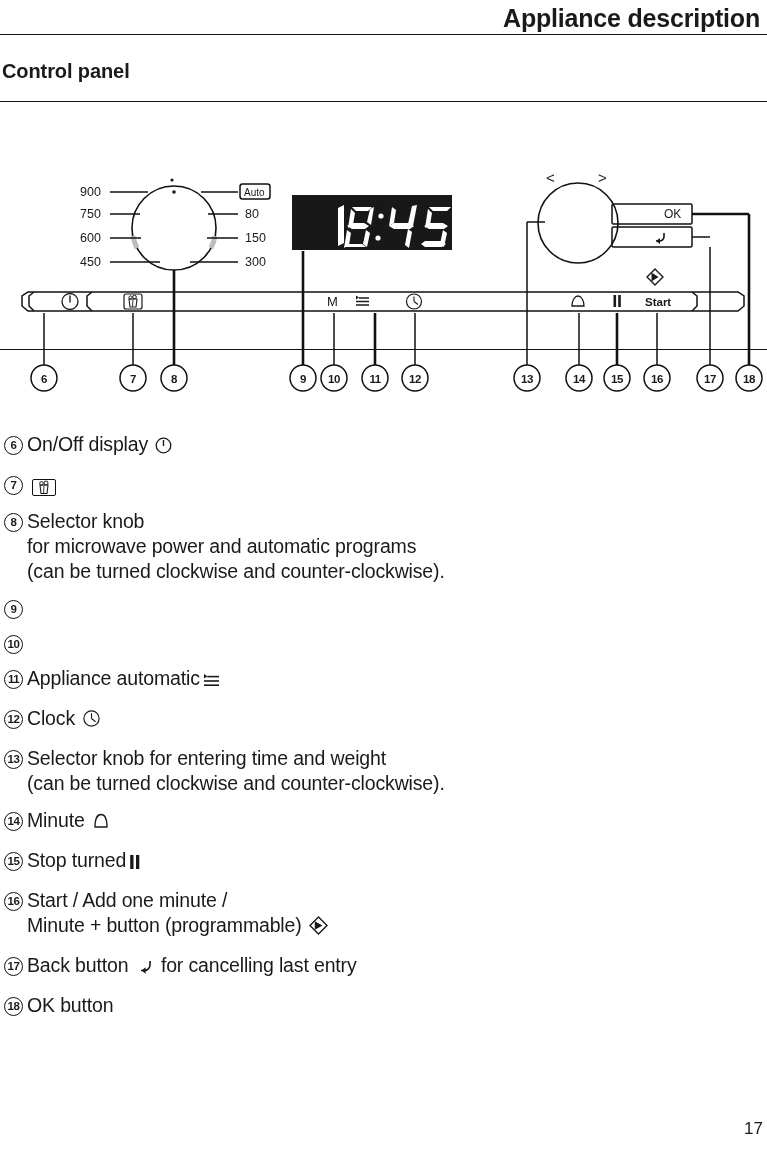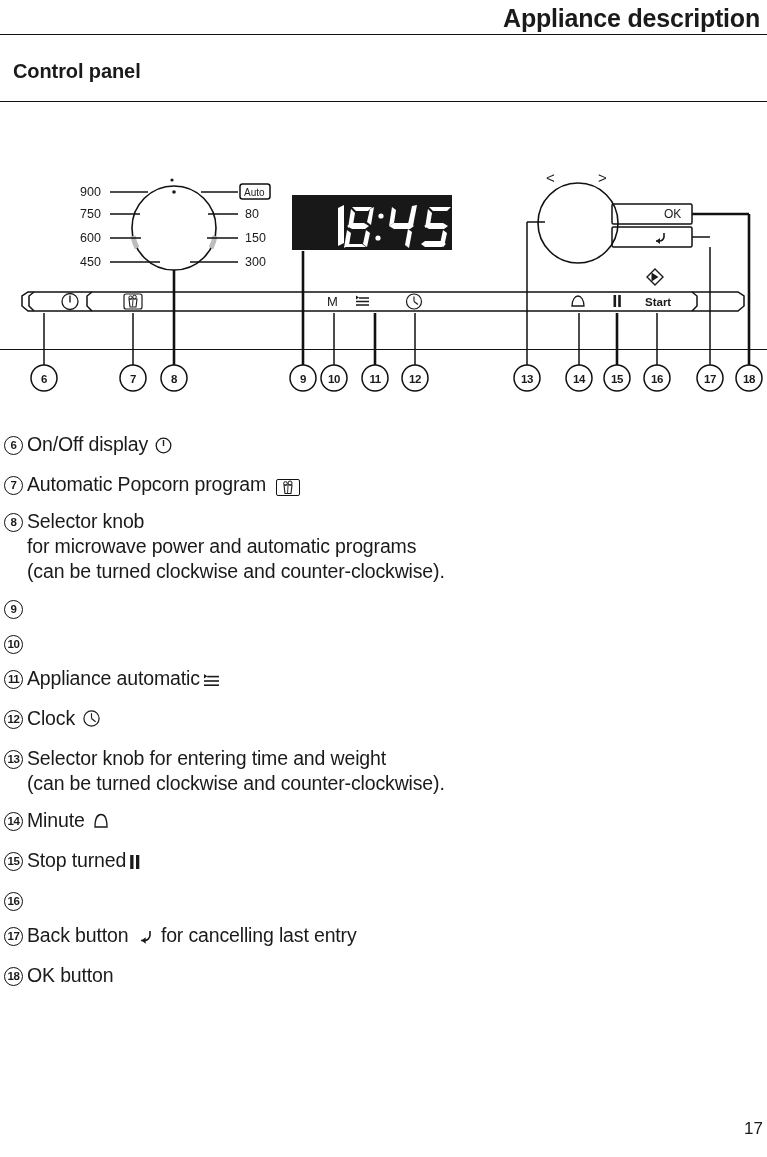--- a/index.html
+++ b/index.html
@@ -29,21 +29,20 @@
     border-top:1.4px solid #111;
   }
   #rule-top{top:34px;}
   #rule-under-section{top:101px;}
   #rule-under-diagram{top:349px;}
 
   .section-title{
     position:absolute;left:2px;top:60px;
     font-size:20px;font-weight:bold;
     letter-spacing:-0.1px;
-    margin-left:11px;
   }
 
   
   .diagram{position:absolute;left:0;top:110px;width:767px;height:300px;}
   .diagram svg{display:block;}
 
   
   .legend{
     position:absolute;left:4px;top:432px;width:700px;
   }
@@ -296,21 +295,21 @@
     <div class="legend-item">
       <span class="num">6</span>
       <span class="legend-text"><span>On/Off display </span><span class="inline-icon"><svg width="17" height="17" viewBox="0 0 17 17">
               <circle cx="8.5" cy="8.5" r="7.3" fill="none" stroke="#1a1a1a" stroke-width="1.3"></circle>
               <line x1="8.5" y1="3" x2="8.5" y2="9" stroke="#1a1a1a" stroke-width="1.4"></line>
             </svg></span></span>
     </div>
 
     <div class="legend-item">
       <span class="num">7</span>
-      <span class="legend-text"><span>Automatic Popcorn program </span><span class="box-icon"><svg width="16" height="15" viewBox="0 0 16 15">
+      <span class="legend-text"><span class="box-icon"><svg width="16" height="15" viewBox="0 0 16 15">
               <path d="M 4 5 L 12 5 L 11 13.5 L 5 13.5 Z" fill="none" stroke="#1a1a1a" stroke-width="1.1"></path>
               <circle cx="5.5" cy="3.4" r="1.8" fill="none" stroke="#1a1a1a" stroke-width="1"></circle>
               <circle cx="10" cy="3" r="2" fill="none" stroke="#1a1a1a" stroke-width="1"></circle>
               <line x1="8" y1="5.5" x2="7.6" y2="13" stroke="#1a1a1a" stroke-width="0.9"></line>
             </svg></span></span>
     </div>
 
     <div class="legend-item">
       <span class="num">8</span>
       <span class="legend-text">Selector knob
@@ -361,20 +360,25 @@
     <div class="legend-item">
       <span class="num">15</span>
       <span class="legend-text"><span>Stop turned</span><span class="inline-icon"><svg width="14" height="17" viewBox="0 0 14 17">
               <rect x="2.2" y="2" width="3.3" height="14" fill="#1a1a1a"></rect>
               <rect x="8" y="2" width="3.3" height="14" fill="#1a1a1a"></rect>
             </svg></span></span>
     </div>
 
     <div class="legend-item">
       <span class="num">16</span>
+      <span class="legend-text"><span>Start / Add one minute /
+Minute + button (programmable) </span><span class="inline-icon"><svg width="19" height="19" viewBox="0 0 19 19">
+              <path d="M 9.5 1 L 18 9.5 L 9.5 18 L 1 9.5 Z" fill="#ffffff" stroke="#1a1a1a" stroke-width="1.4"></path>
+              <path d="M 5.8 5.2 L 13.5 9.5 L 5.8 13.8 Z" fill="#1a1a1a"></path>
+            </svg></span></span>
     </div>
 
     <div class="legend-item">
       <span class="num">17</span>
       <span class="legend-text"><span>Back button </span><span class="inline-icon"><svg width="20" height="17" viewBox="0 0 20 17">
               <path d="M 14 3 L 14 7 A 5.5 5.5 0 0 1 8.5 12.5 L 5 12.5" stroke="#1a1a1a" stroke-width="1.6" fill="none"></path>
               <path d="M 5.5 12.5 l 4.2 -3.2 l 0 6.4 z" fill="#1a1a1a"></path>
             </svg></span><span> for cancelling last entry</span></span>
     </div>
 

